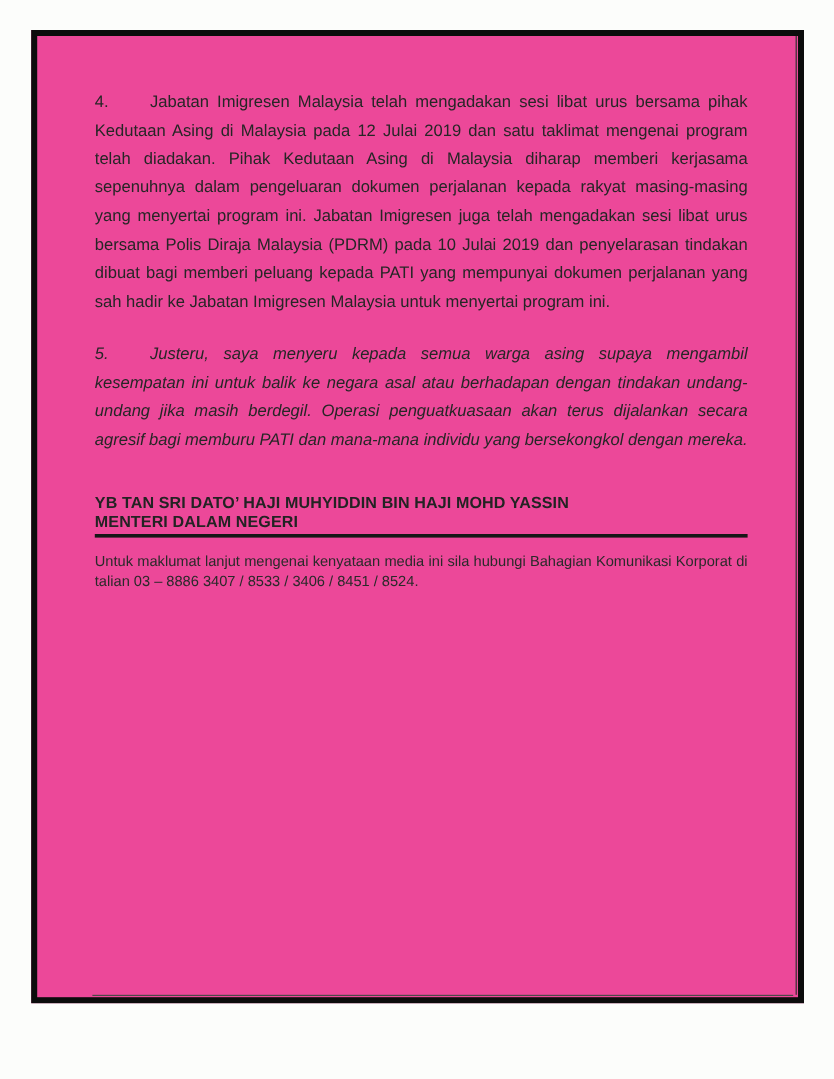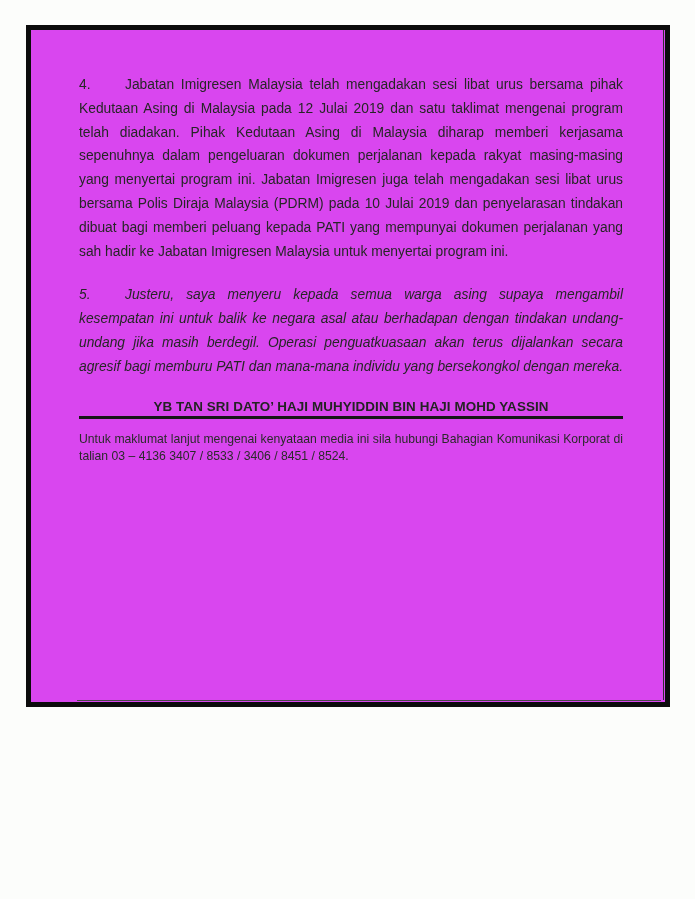--- a/index.html
+++ b/index.html
@@ -13,24 +13,24 @@
     height: 899px;
     background: #fcfdfb;
     overflow: hidden;
     font-family: "Liberation Sans", sans-serif;
   }
   .page {
     position: absolute;
     left: 26px;
     top: 25px;
     width: 644px;
-    height: 682px;
+    height: 811px;
     box-sizing: border-box;
     border: 5px solid #0c0c0c;
-    background: #d946ef;
+    background: #ec4899;
   }
   
   .inner-line-right {
     position: absolute;
     top: 0;
     bottom: 2px;
     right: 1px;
     width: 1px;
     background: #30302e;
   }
@@ -57,29 +57,28 @@
   }
   p.para.second {
     margin-top: 20px;
     font-style: italic;
   }
   .pnum {
     display: inline-block;
     width: 46px;
   }
   .signature {
-    margin-top: 20px;
+    margin-top: 32px;
     font-weight: bold;
     font-size: 13.4px;
     line-height: 16.6px;
     letter-spacing: 0.1px;
     border-bottom: 3px solid #161616;
     padding-bottom: 1px;
     color: #232323;
-    text-align: center;
   }
   p.footer {
     margin: 12px 0 0 0;
     font-size: 12.2px;
     line-height: 16.6px;
     text-align: justify;
     color: #2a2a2a;
   }
 </style>
 </head>
@@ -91,19 +90,20 @@
     <div class="inner-line-bottom"></div>
 
     <div class="content">
 
       <p class="para"><span class="pnum">4.</span><span>Jabatan Imigresen Malaysia telah mengadakan sesi libat urus bersama pihak Kedutaan Asing di Malaysia pada 12 Julai 2019 dan satu taklimat mengenai program telah diadakan. Pihak Kedutaan Asing di Malaysia diharap memberi kerjasama sepenuhnya dalam pengeluaran dokumen perjalanan kepada rakyat masing-masing yang menyertai program ini. Jabatan Imigresen juga telah mengadakan sesi libat urus bersama Polis Diraja Malaysia (PDRM) pada 10 Julai 2019 dan penyelarasan tindakan dibuat bagi memberi peluang kepada PATI yang mempunyai dokumen perjalanan yang sah hadir ke Jabatan Imigresen Malaysia untuk menyertai program ini.</span></p>
 
       <p class="para second"><span class="pnum">5.</span><span>Justeru, saya menyeru kepada semua warga asing supaya mengambil kesempatan ini untuk balik ke negara asal atau berhadapan dengan tindakan undang-undang jika masih berdegil. Operasi penguatkuasaan akan terus dijalankan secara agresif bagi memburu PATI dan mana-mana individu yang bersekongkol dengan mereka.</span></p>
 
       <div class="signature">
         <div>YB TAN SRI DATO’ HAJI MUHYIDDIN BIN HAJI MOHD YASSIN</div>
+        <div>MENTERI DALAM NEGERI</div>
       </div>
 
-      <p class="footer">Untuk maklumat lanjut mengenai kenyataan media ini sila hubungi Bahagian Komunikasi Korporat di talian 03 – 4136 3407 / 8533 / 3406 / 8451 / 8524.</p>
+      <p class="footer">Untuk maklumat lanjut mengenai kenyataan media ini sila hubungi Bahagian Komunikasi Korporat di talian 03 – 8886 3407 / 8533 / 3406 / 8451 / 8524.</p>
 
     </div>
   </div>
 </div>
 
 </body></html>

